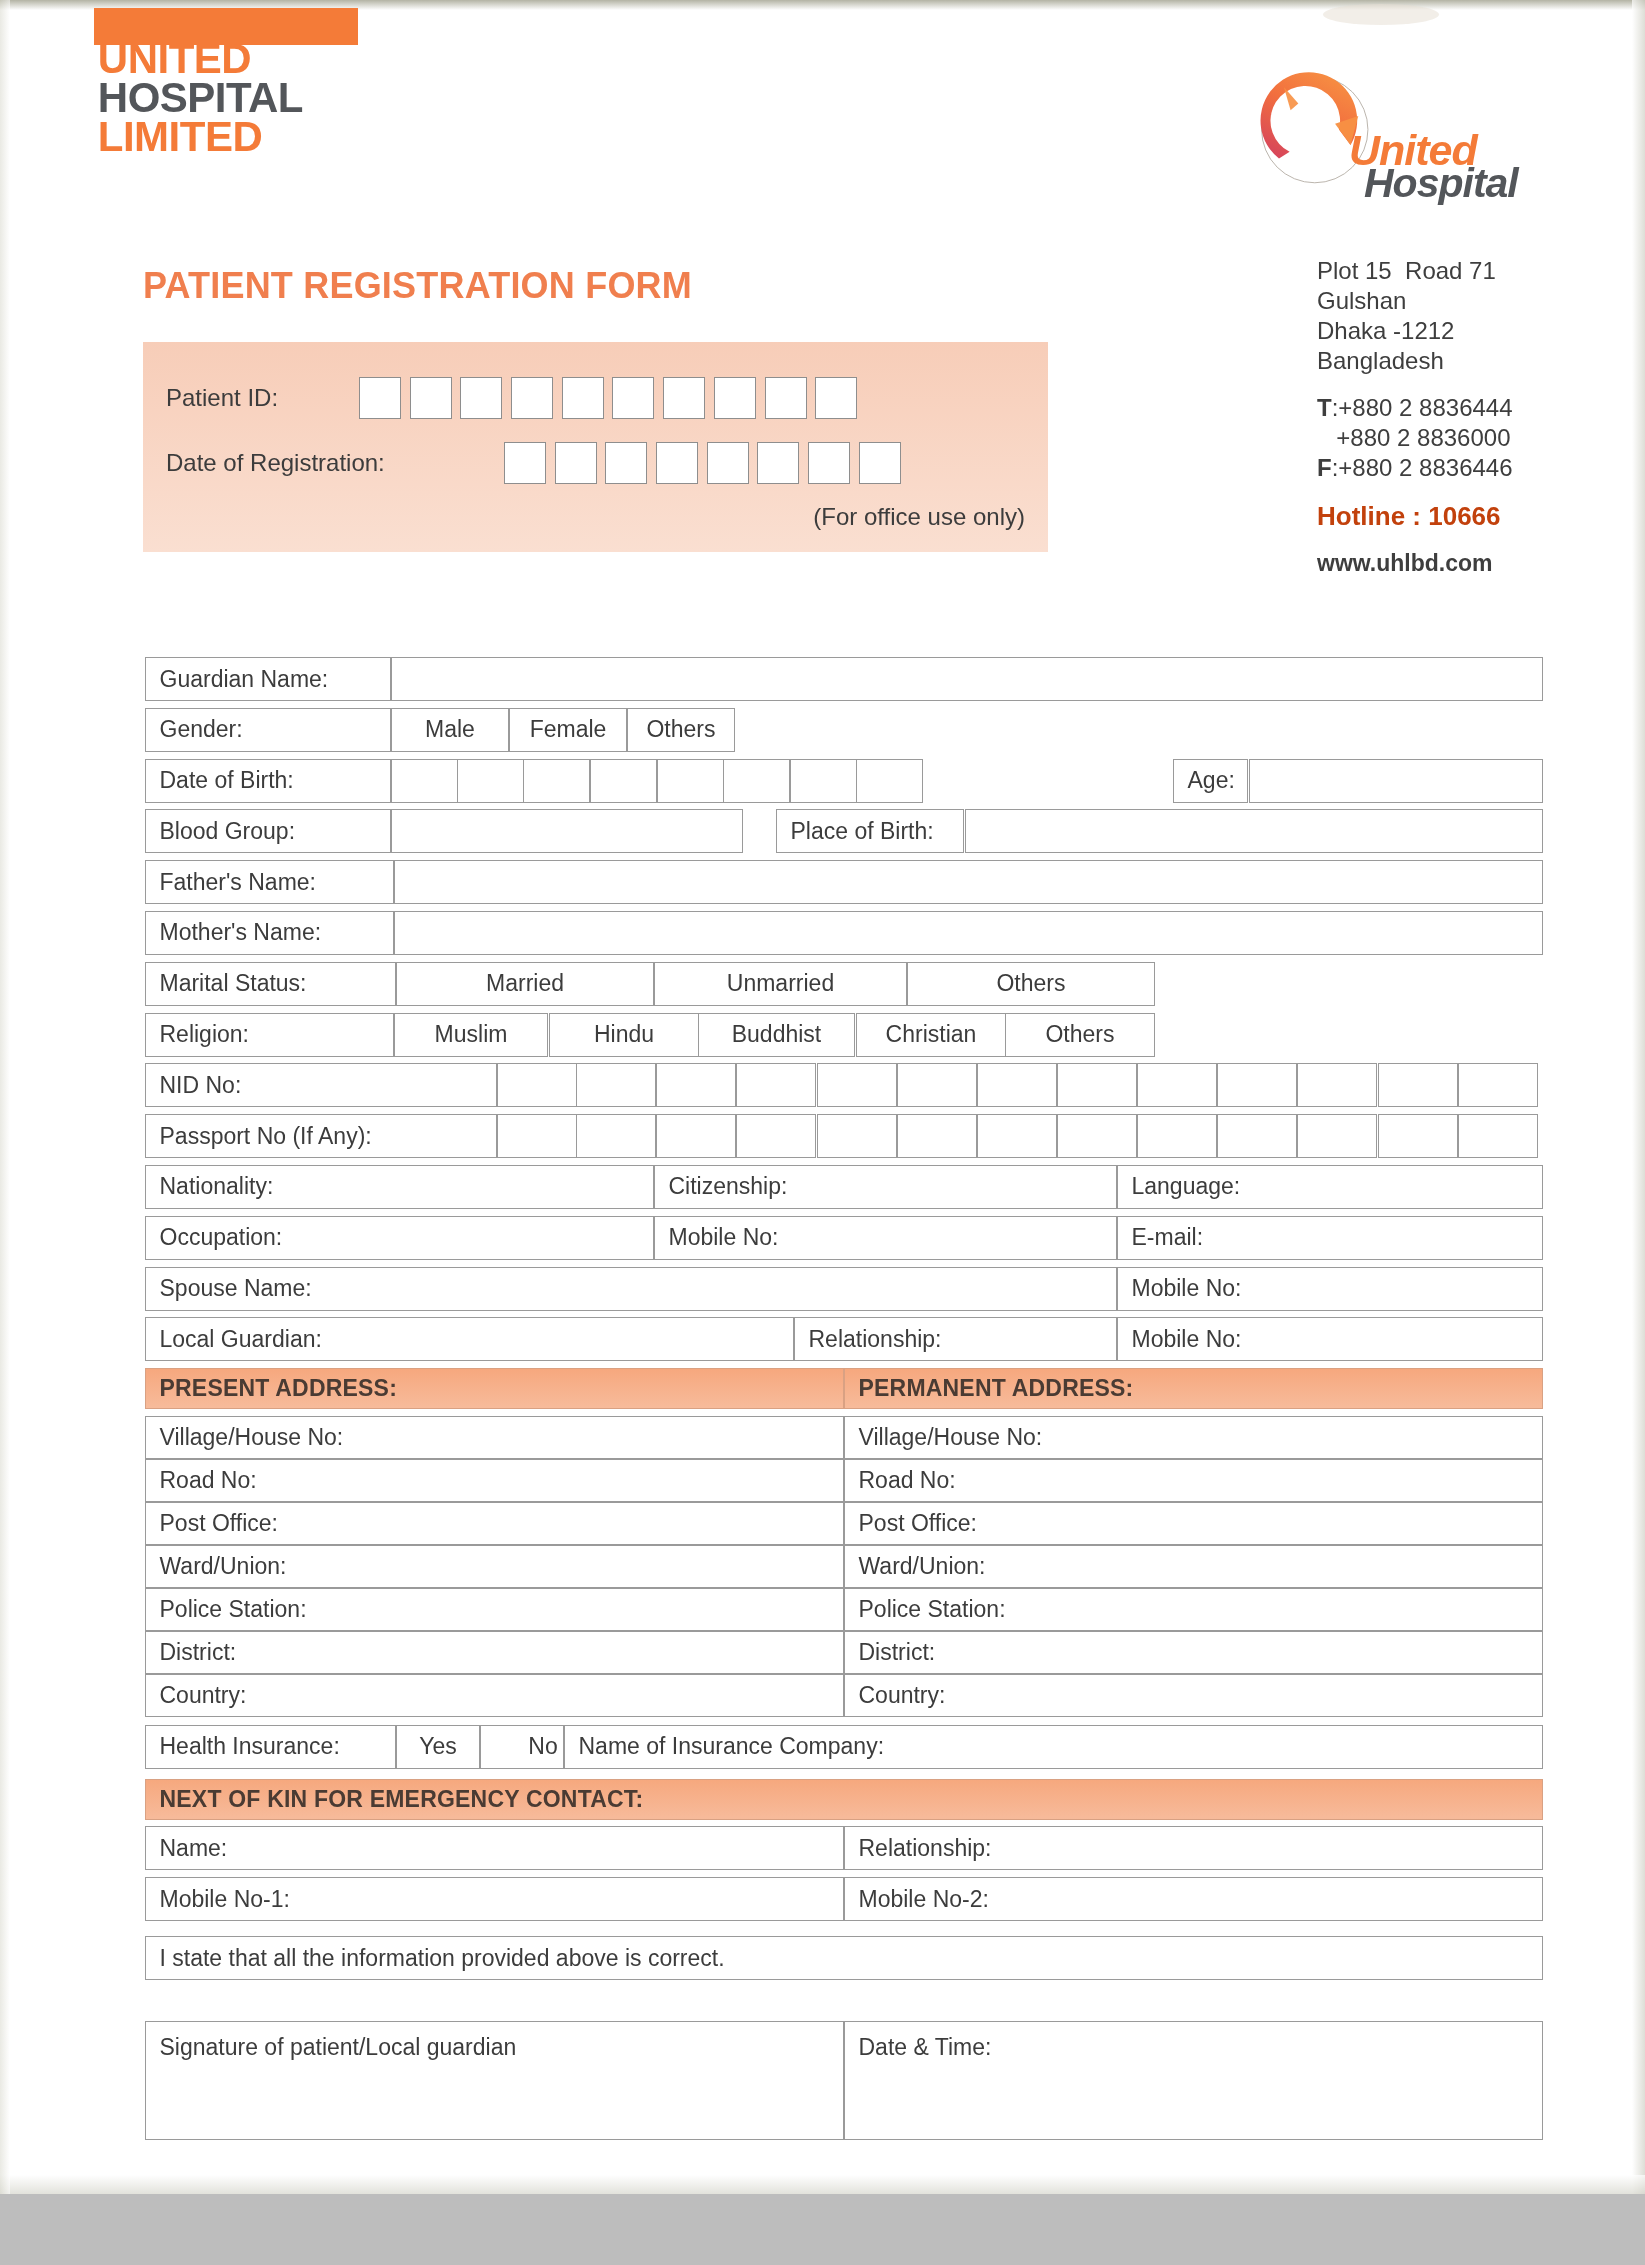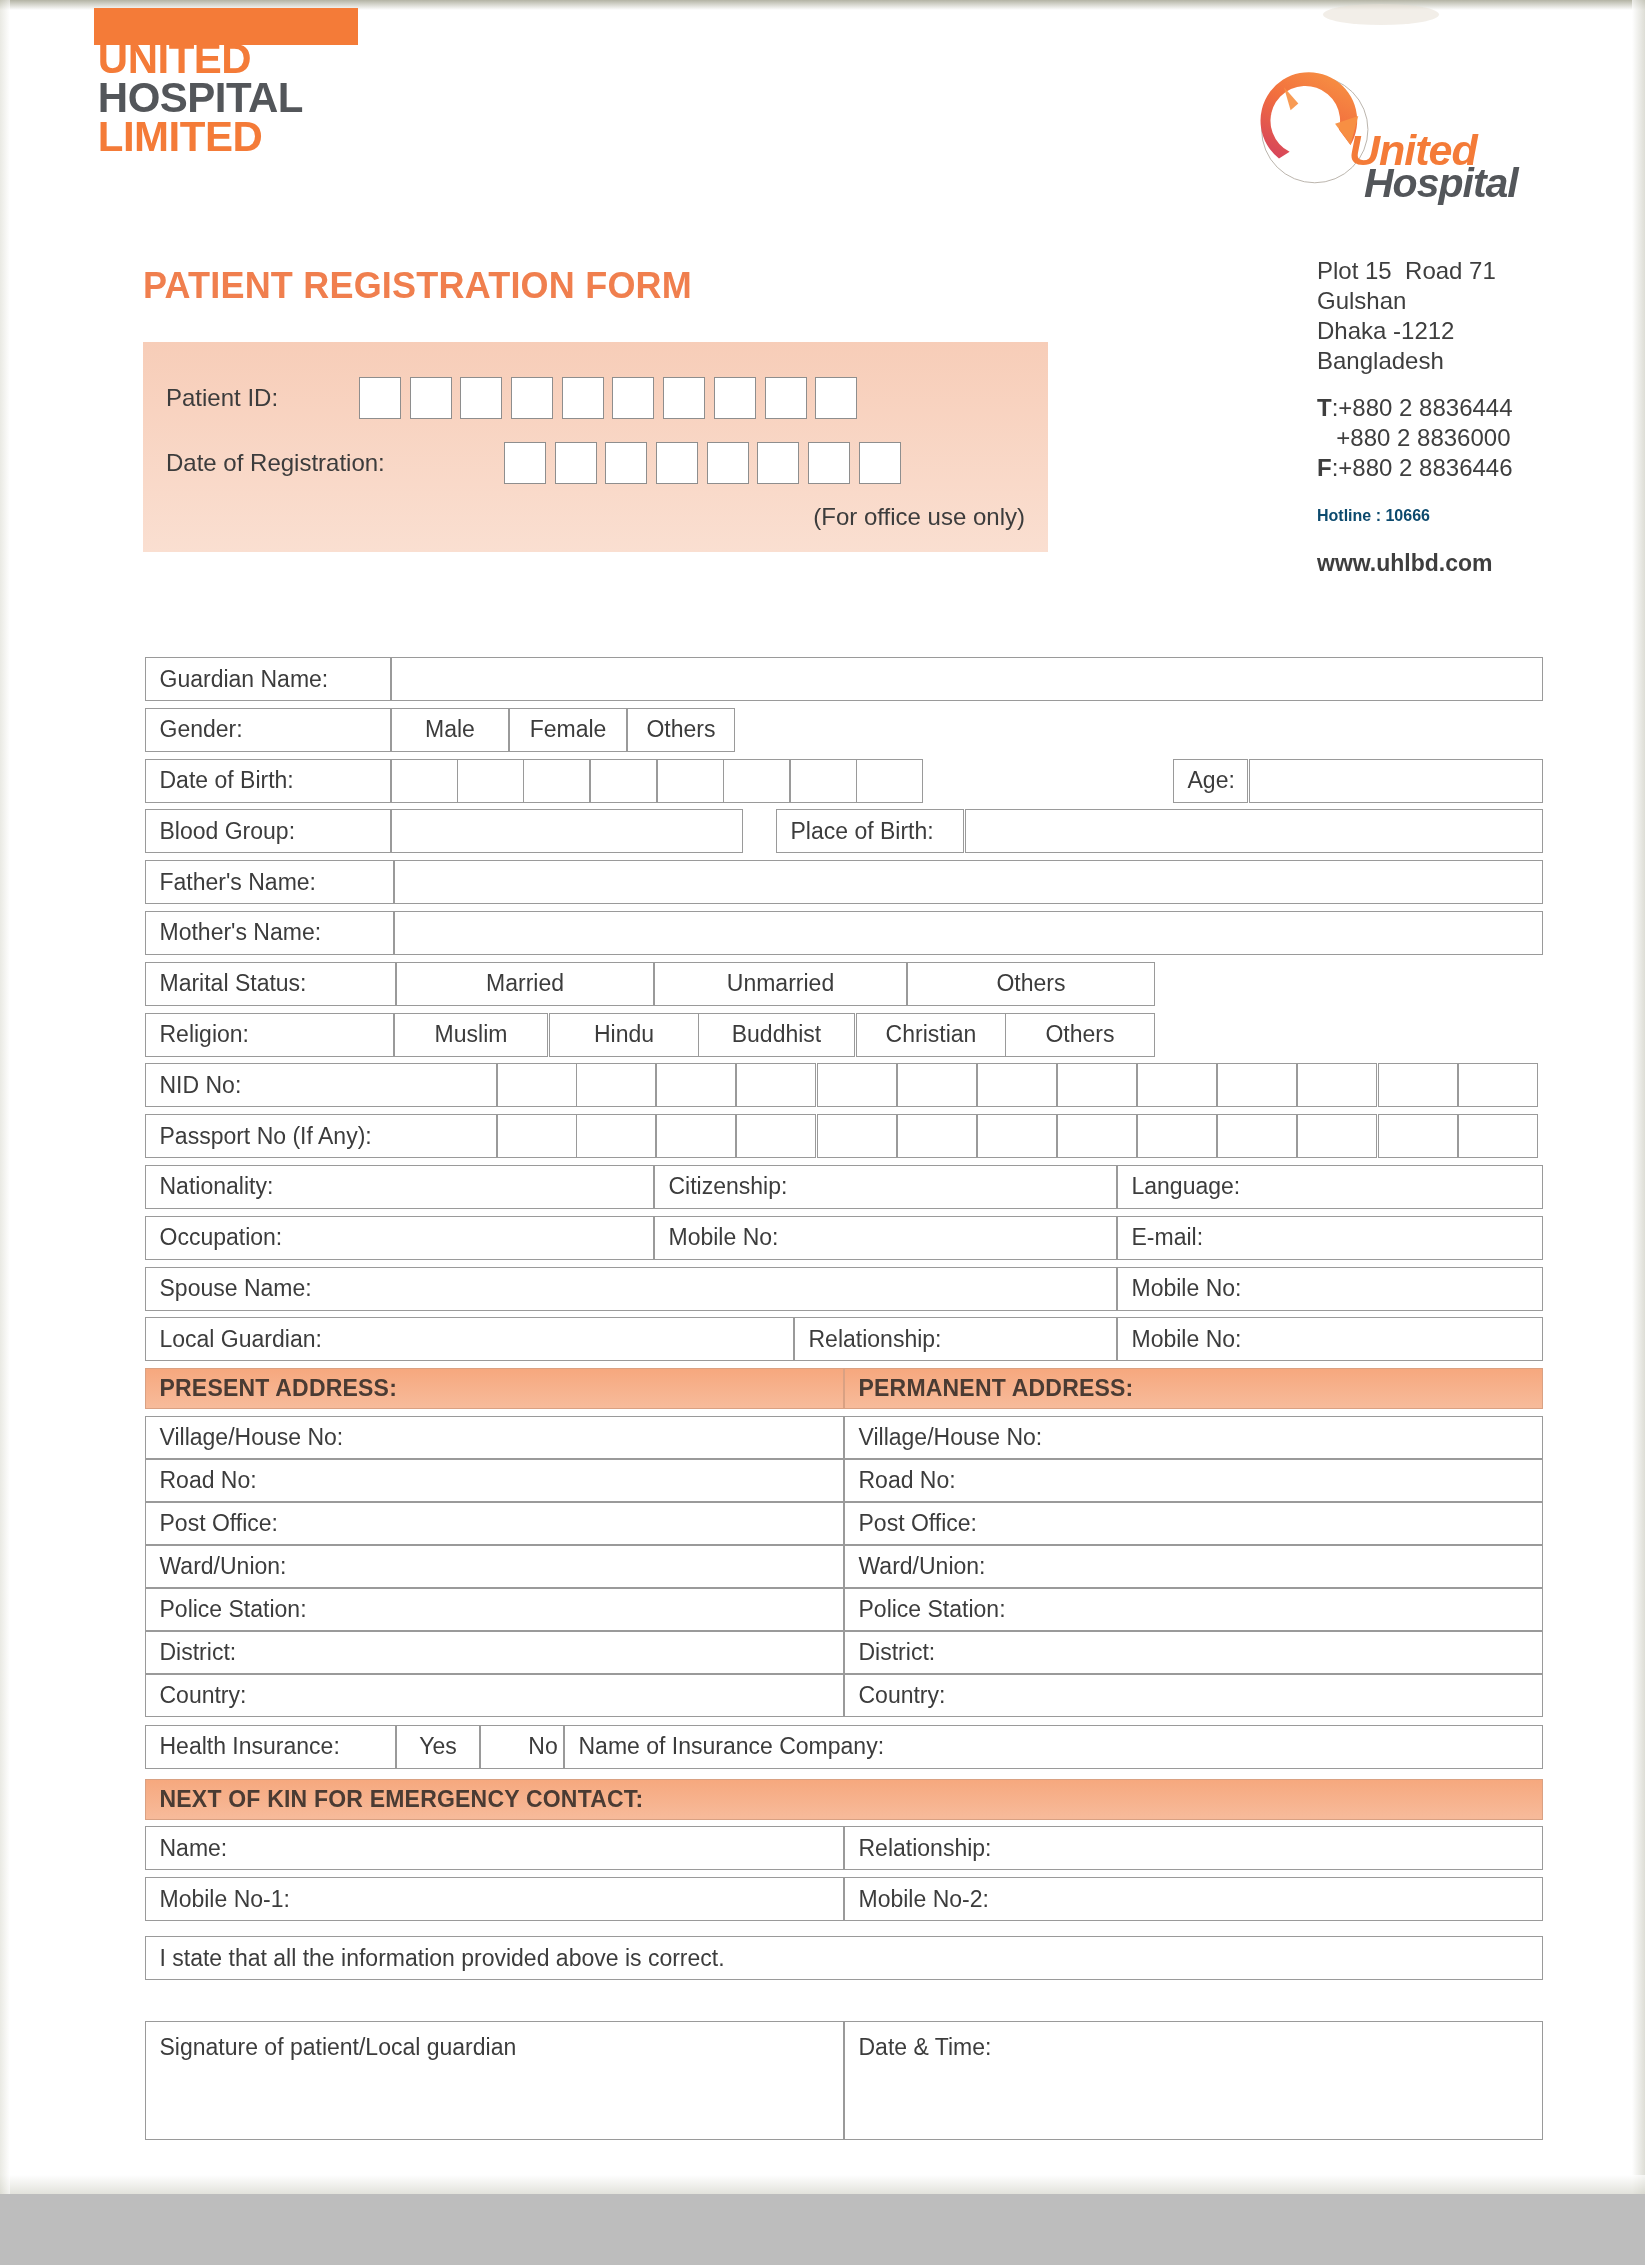--- a/index.html
+++ b/index.html
@@ -111,22 +111,22 @@
     font-size: 24px;
     line-height: 30px;
   }
   .contact .addr-line { white-space: pre; }
   .contact .phones { margin-top: 17.4px; }
   .contact .phones .lbl { font-weight: bold; }
   .contact .phone-indent { padding-left: 19.3px; }
   .contact .hotline {
     margin-top: 17.4px;
     font-weight: bold;
-    font-size: 16px;
-    color: #0c4a6e;
+    font-size: 26px;
+    color: #c2410c;
   }
   .contact .web {
     margin-top: 17.4px;
     font-weight: bold;
     font-size: 23px;
     color: #3e3e3e;
   }
 
   
   .form-title {

